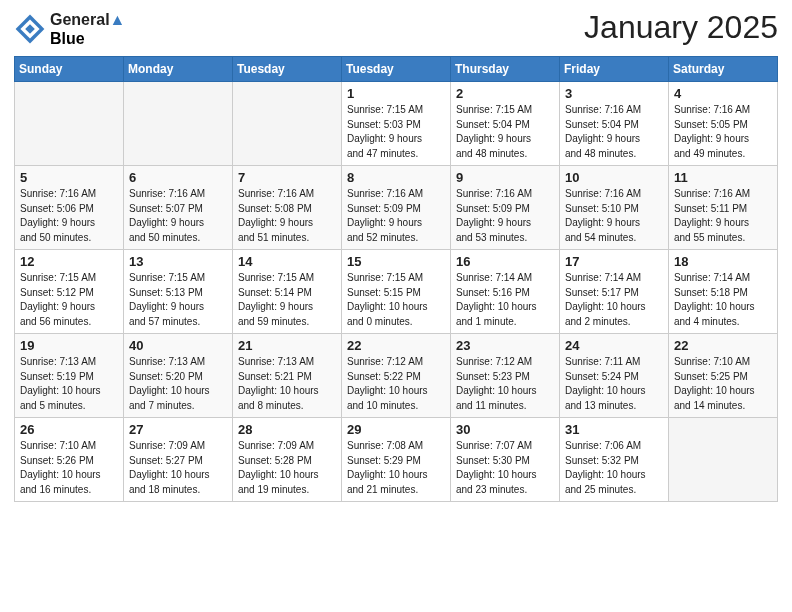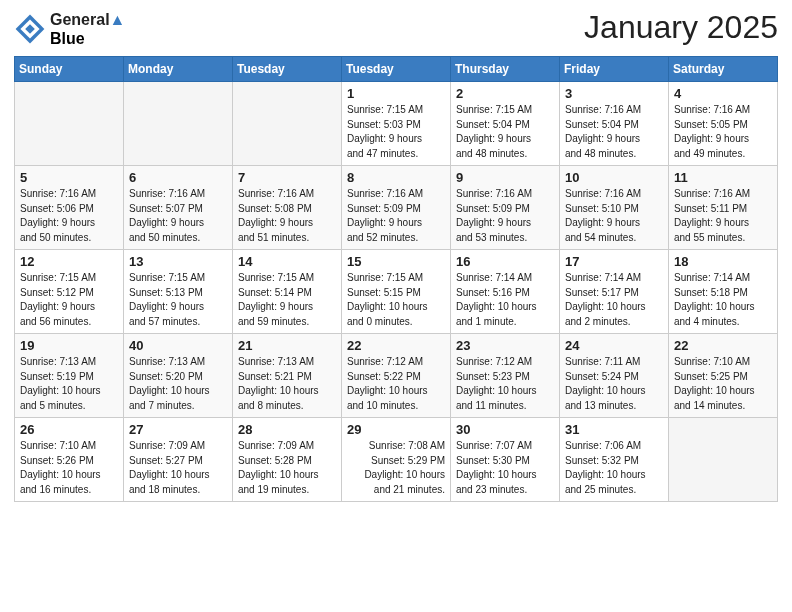--- a/index.html
+++ b/index.html
@@ -324,21 +324,21 @@
           </td>
           <td>
             <span class="day-num">28</span>
             <div class="day-info" style="white-space: pre-line;">Sunrise: 7:09 AM
 Sunset: 5:28 PM
 Daylight: 10 hours
 and 19 minutes.</div>
           </td>
           <td>
             <span class="day-num">29</span>
-            <div class="day-info" style="white-space: pre-line; text-align: right;">Sunrise: 7:08 AM
+            <div class="day-info" style="white-space: pre-line;">Sunrise: 7:08 AM
 Sunset: 5:29 PM
 Daylight: 10 hours
 and 21 minutes.</div>
           </td>
           <td>
             <span class="day-num">30</span>
             <div class="day-info" style="white-space: pre-line;">Sunrise: 7:07 AM
 Sunset: 5:30 PM
 Daylight: 10 hours
 and 23 minutes.</div>

